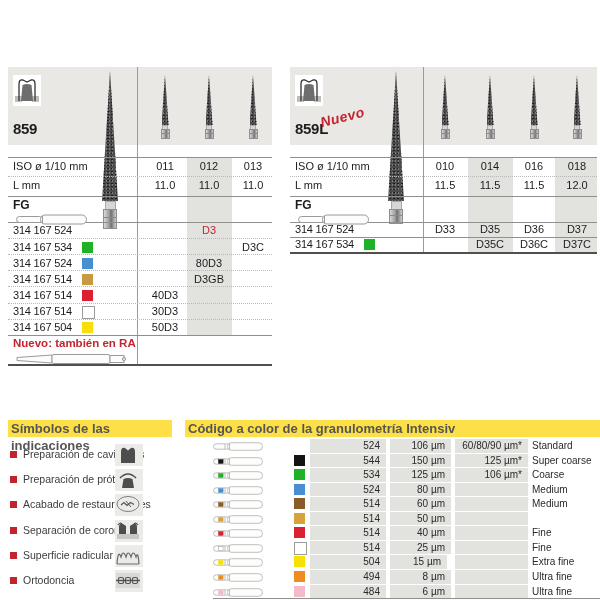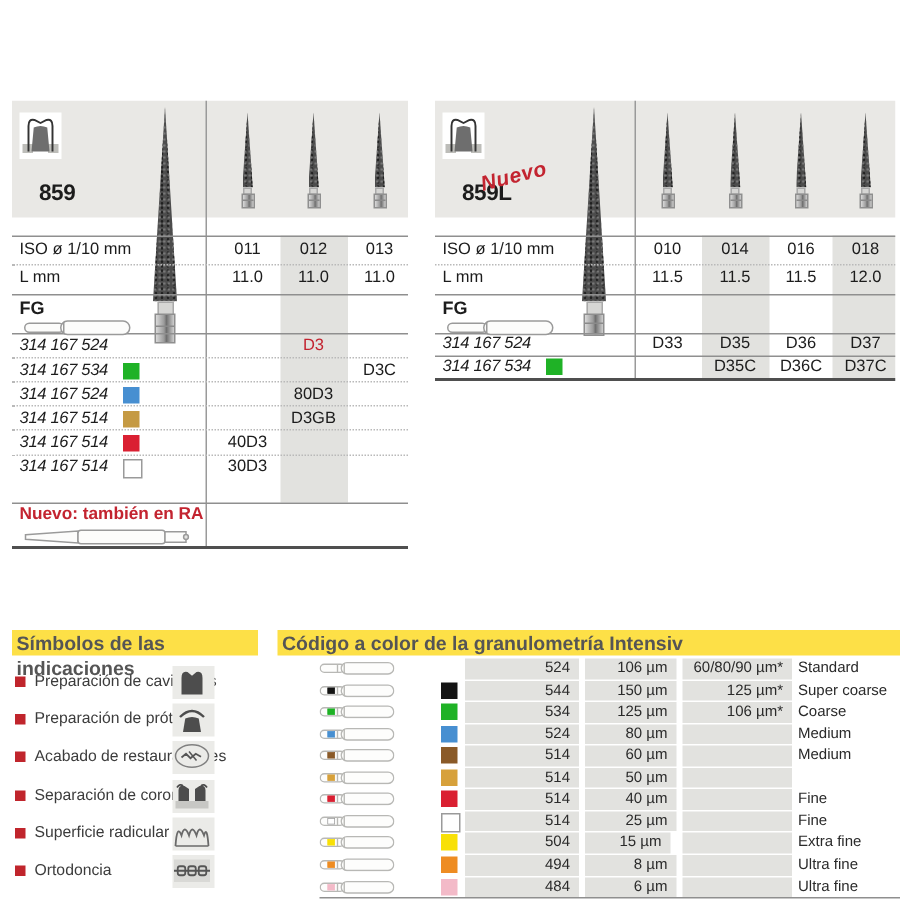--- a/index.html
+++ b/index.html
@@ -7,31 +7,31 @@
         font-family:"Liberation Sans","DejaVu Sans",sans-serif;color:#1c1c1c;}
   .ptable{position:absolute;overflow:hidden;}
   .band{position:absolute;left:0;top:0;right:0;height:78px;background:#e9e8e5;z-index:0;}
   .shade{position:absolute;background:#e2e2df;z-index:0;}
   .divider{position:absolute;top:0;width:1px;background:#9a9a9a;z-index:2;}
   .hl{position:absolute;left:0;right:0;height:0;z-index:2;}
   .hl.s{border-top:1px solid #8f8f8f;}
   .hl.d{border-top:1px dotted #b9b9b9;}
   .hl.k{border-top:2px solid #4f4f4f;}
   .toothbox{position:absolute;left:5px;top:8px;width:28px;height:31px;background:#fff;z-index:3;}
-  .model{position:absolute;left:18px;top:53px;font-size:15px;font-weight:bold;z-index:3;letter-spacing:-.3px;}
+  .model{position:absolute;left:5px;top:53px;font-size:15px;font-weight:bold;z-index:3;letter-spacing:-.3px;}
   .nuevo{position:absolute;left:30px;top:42px;font-size:14px;font-weight:bold;font-style:italic;
          color:#c32430;transform:rotate(-14deg);z-index:3;letter-spacing:.4px;}
   .rowlabel{position:absolute;left:5px;font-size:11px;z-index:3;}
   .fg-label{position:absolute;left:5px;top:131px;font-size:12px;font-weight:bold;z-index:3;}
   .fg-shank{position:absolute;left:8px;top:144px;z-index:3;}
   .note{position:absolute;left:5px;top:270px;font-size:11.5px;font-weight:bold;color:#c32430;z-index:3;}
   .ra-shank{position:absolute;left:8px;top:284px;z-index:3;}
   .cval{position:absolute;width:56px;text-align:center;font-size:11px;z-index:3;}
   .crow{position:absolute;left:0;right:0;z-index:3;}
-  .code{position:absolute;left:5px;font-size:11px;letter-spacing:-.2px;font-style:italic;}
+  .code{position:absolute;left:5px;font-size:11px;letter-spacing:-.2px;}
   .sq{position:absolute;width:11px;height:11px;z-index:3;}
   .cell{position:absolute;width:56px;text-align:center;font-size:11px;}
   .cell.red{color:#c32430;}
   .cone{position:absolute;background-color:#4c4c4c;
         background-image:radial-gradient(circle,#7a7a7a .6px,transparent 1.1px),
                          radial-gradient(circle,#1e1e1e .6px,transparent 1.1px);
         background-size:3px 4px,4px 3px;
         clip-path:polygon(50% 0%,100% 100%,0% 100%);z-index:1;}
   .neck{position:absolute;background:#d6d6d4;border:1px solid #a9a9a9;z-index:1;}
   .stub{position:absolute;background:linear-gradient(90deg,#d9d9d9,#9a9a9a 45%,#6f6f6f 58%,#cfcfcf);
@@ -147,20 +147,25 @@
       <div class="crow" style="top: 219.4px; height: 16.1px; border-top: 1px dotted rgb(185, 185, 185);">
         <div class="code" style="top: 1.55px;">314 167 514</div>
         <div class="sq" style="left: 74px; top: 2.55px; background: rgb(218, 32, 50);"></div>
         <div class="cell" style="left: 129px; top: 1.55px;">40D3</div>
       </div>
       <div class="crow" style="top: 235.5px; height: 16.1px; border-top: 1px dotted rgb(185, 185, 185);">
         <div class="code" style="top: 1.55px;">314 167 514</div>
         <div class="sq" style="left: 74px; top: 2.55px; background: rgb(255, 255, 255); border: 1px solid rgb(154, 154, 154);"></div>
         <div class="cell" style="left: 129px; top: 1.55px;">30D3</div>
       </div>
+      <div class="crow" style="top: 251.6px; height: 16.1px; border-top: 1px dotted rgb(185, 185, 185);">
+        <div class="code" style="top: 1.55px;">314 167 504</div>
+        <div class="sq" style="left: 74px; top: 2.55px; background: rgb(248, 224, 6);"></div>
+        <div class="cell" style="left: 129px; top: 1.55px;">50D3</div>
+      </div>
     </section>
 
   <section class="ptable" id="pt1" style="left:290px;top:67px;width:307px;height:190px">
     <div class="band"></div>
     <div class="toothbox">
       <svg width="28" height="31" viewBox="0 0 28 31">
         <rect x="2" y="21" width="7" height="6" fill="#bdbdb9"></rect>
           <rect x="19" y="21" width="7" height="6" fill="#bdbdb9"></rect>
         <path d="M6 26 L6 9 Q6 4 10 5 L14 7 L18 5 Q22 4 22 9 L22 26" fill="none" stroke="#333" stroke-width="1.3"></path>
         <path d="M8 26 L9.5 10 Q14 8 18.5 10 L20 26 Z" fill="#6e6e6e"></path>

